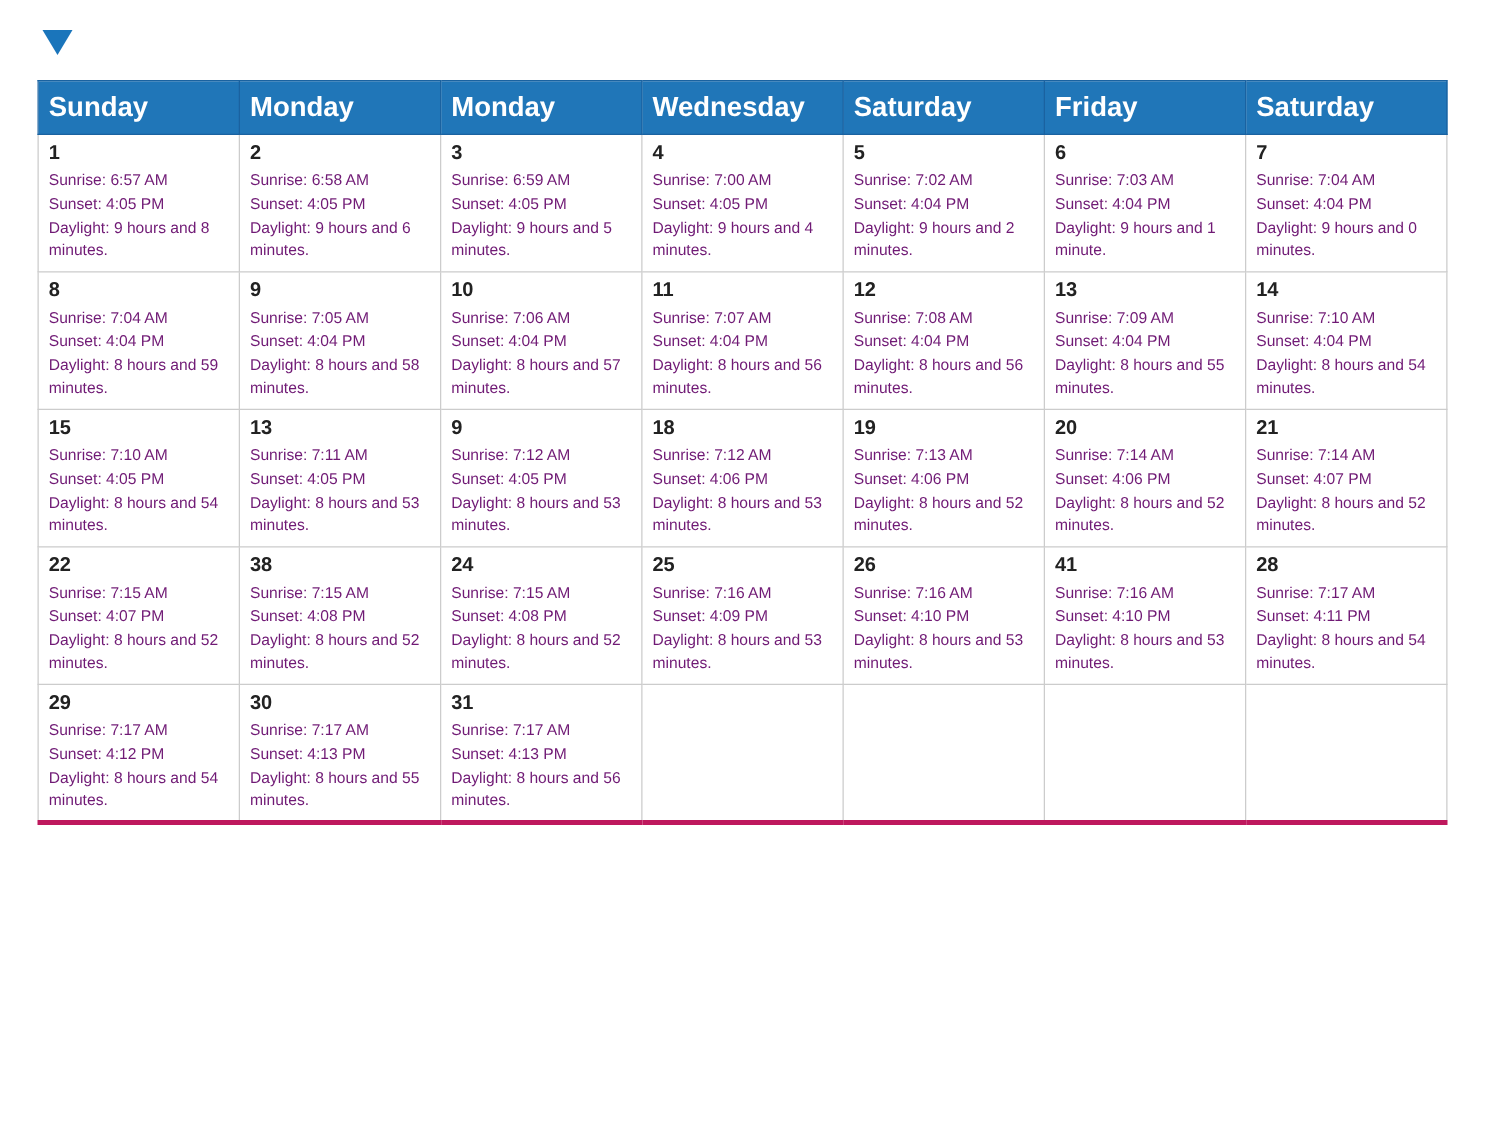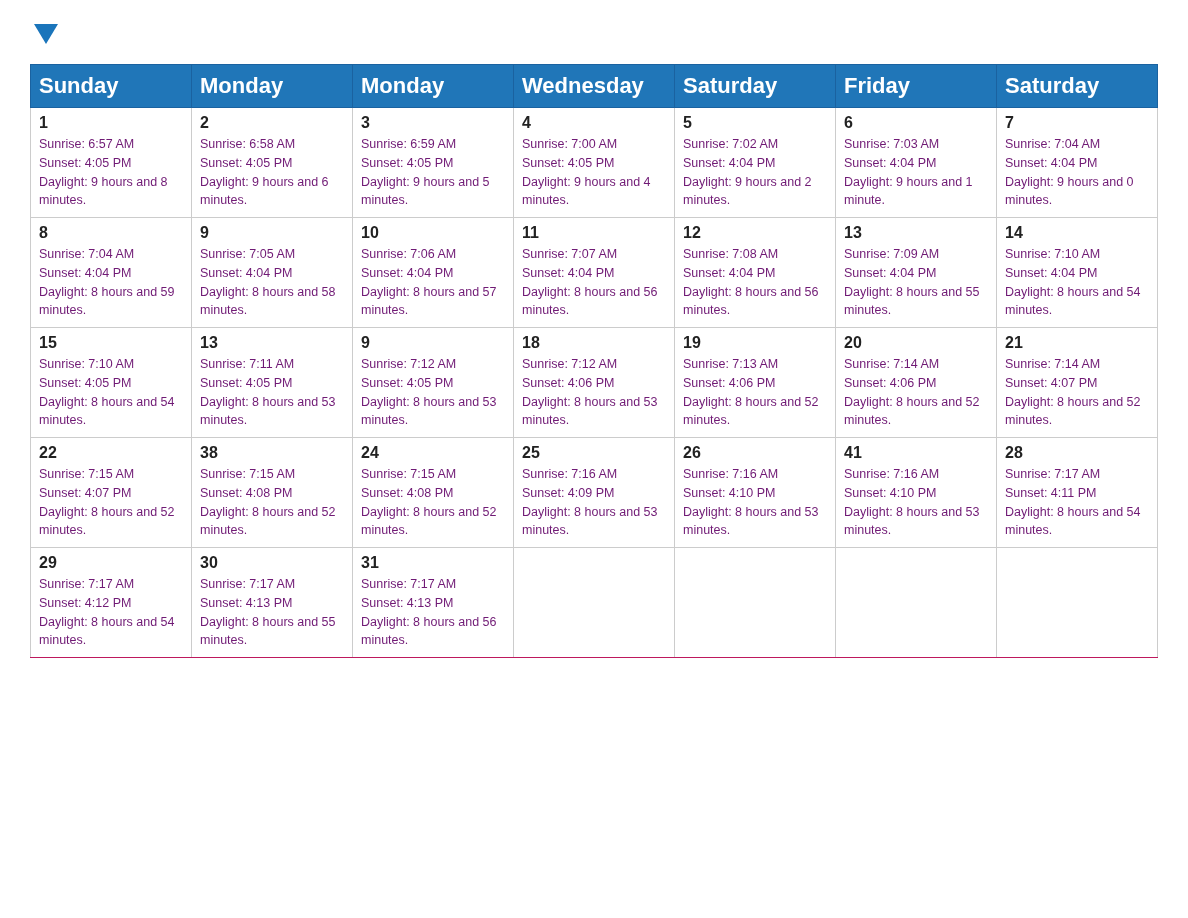--- a/index.html
+++ b/index.html
@@ -92,21 +92,21 @@
     }
     .day-info {
       font-size: 12.5px;
       line-height: 1.5;
       color: #701a75;
     }
     .empty-cell {
       background: #fff;
     }
     tr:last-child td {
-      border-bottom: 1px solid #be185d;
+      border-bottom: 4px solid #be185d;
     }
   </style>
 </head>
 <body>
 
 <div class="header">
   <div class="logo">
     <div class="logo-top">
       <span class="logo-text-general"></span>
       <div class="logo-triangle"></div>

